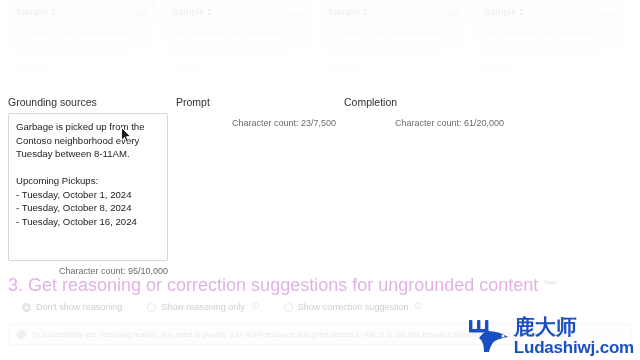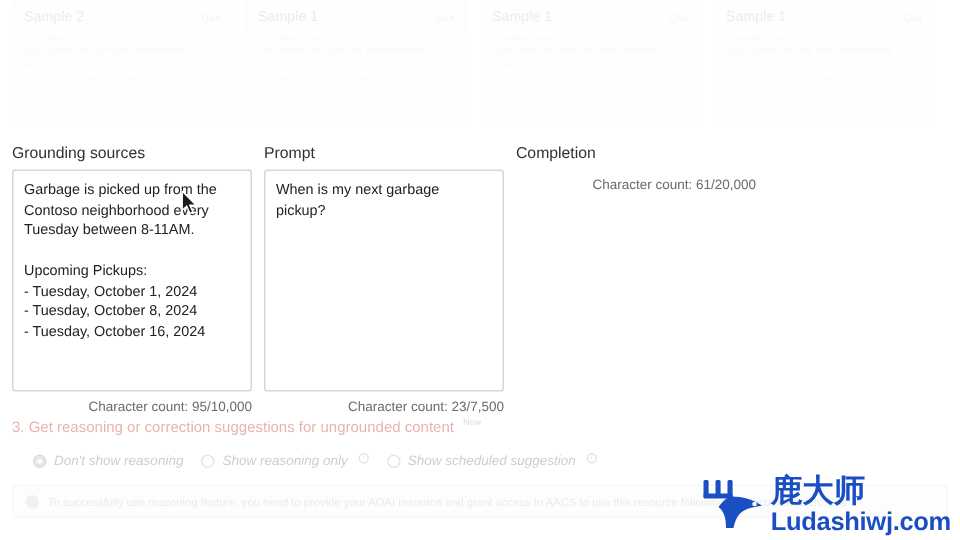--- a/index.html
+++ b/index.html
@@ -132,37 +132,36 @@
     box-sizing: border-box;
     opacity: 0.34;
   }
   .section3-head {
     display: flex;
     align-items: flex-start;
     gap: 6px;
     margin-bottom: 9px;
   }
   .section3-title {
-    font-size: 10px;
-    color: #b91c1c;
+    font-size: 18px;
+    color: #a21caf;
     line-height: 15px;
   }
   .badge-new {
     font-size: 6px;
     color: #9a9a9a;
     border: 0;
     margin-top: 1px;
   }
   .radio-row {
     display: flex;
     align-items: flex-start;
-    gap: 12px;
+    gap: 25px;
     padding-left: 14px;
     margin-bottom: 11px;
-    font-style: italic;
   }
   .radio-item {
     display: flex;
     align-items: center;
     gap: 5px;
     font-size: 9px;
     color: #6d6d6d;
     white-space: nowrap;
   }
   .radio-dot {
@@ -361,21 +360,20 @@
 
 Upcoming Pickups:
 - Tuesday, October 1, 2024
 - Tuesday, October 8, 2024
 - Tuesday, October 16, 2024</div>
     <div class="char-count">Character count: 95/10,000</div>
   </div>
 
   <div class="editor-col">
     <div class="field-label">Prompt</div>
-    <div class="field-box">When is my next garbage pickup?</div>
     <div class="char-count">Character count: 23/7,500</div>
   </div>
 
   <div class="editor-col">
     <div class="field-label">Completion</div>
     <div class="char-count">Character count: 61/20,000</div>
   </div>
 
 </div>
 
@@ -393,21 +391,21 @@
     </div>
 
     <div class="radio-item">
       <span class="radio-dot"></span>
       <span>Show reasoning only</span>
       <span class="info-circle">i</span>
     </div>
 
     <div class="radio-item">
       <span class="radio-dot"></span>
-      <span>Show scheduled suggestion</span>
+      <span>Show correction suggestion</span>
       <span class="info-circle">i</span>
     </div>
 
   </div>
 
   <div class="info-bar">
     <span class="info-bar-icon"></span>
     <span class="info-bar-text">To successfully use reasoning feature, you need to provide your AOAI resource and grant access to AACS to use this resource following the documentation. Cus</span>
   </div>
 </div>

